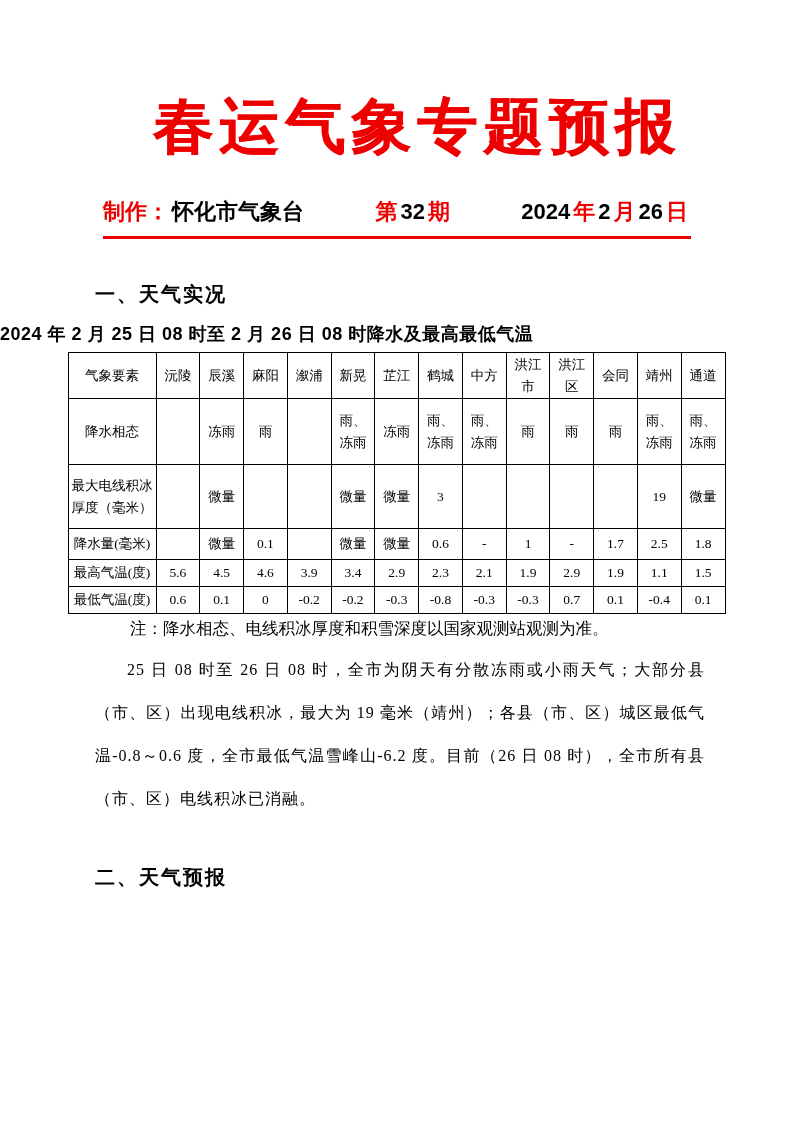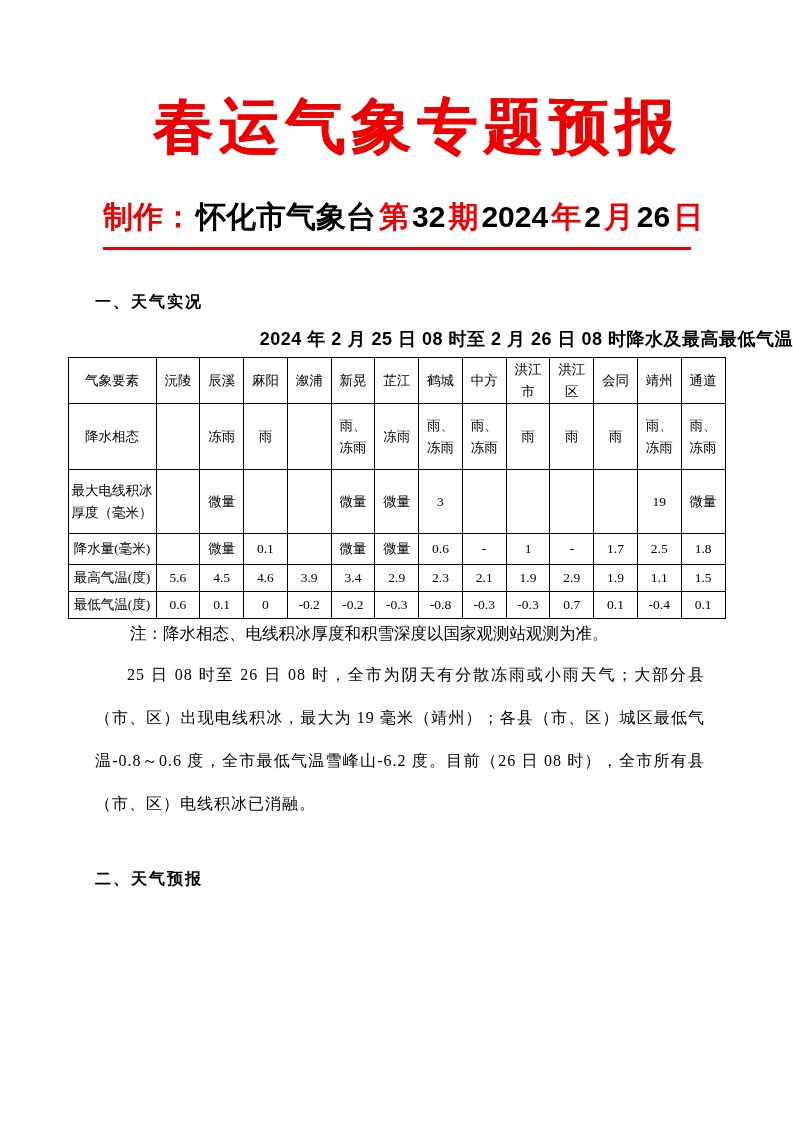--- a/index.html
+++ b/index.html
@@ -16,34 +16,34 @@
     color: var(--red); font-size: 60px; font-weight: bold; line-height: 1.15;
     letter-spacing: 6px; font-family: "DejaVu Serif", serif;
     text-shadow: 1px 0 0 var(--red);
     padding-left: 41px;
   }
 
   .masthead {
     width: 588px; margin: 36px 0 0 103px; padding-bottom: 9px;
     border-bottom: 3px solid var(--red);
     display: flex; justify-content: space-between; align-items: baseline;
-    font-size: 30px; font-weight: bold; font-family: "Liberation Sans", sans-serif;
+    font-size: 22px; font-weight: bold; font-family: "Liberation Sans", sans-serif;
     white-space: nowrap;
   }
   .masthead .red { color: var(--red); }
   .masthead .seg span { margin-right: 3px; }
 
   h2.sec-heading {
-    margin: 42px 0 0 95px; font-size: 16px; font-weight: bold;
+    margin: 42px 0 0 95px; font-size: 20px; font-weight: bold;
     font-family: Liberation Mono, monospace; letter-spacing: 2px;
   }
   h2.sec-heading-2 { margin-top: 44px; }
 
   .table-title {
-    margin-top: 14px; text-align: right; font-size: 18px; font-weight: bold;
+    margin-top: 14px; text-align: left; font-size: 18px; font-weight: bold;
     font-family: "Liberation Sans", sans-serif; letter-spacing: 0.5px;
   }
 
   table.weather {
     width: 658px; margin: 6px auto 0 auto;
     border-collapse: collapse; table-layout: fixed;
     font-size: 13.5px; font-family: "Liberation Serif", serif;
   }
   table.weather th, table.weather td {
     border: 1px solid #000; text-align: center; vertical-align: middle;

